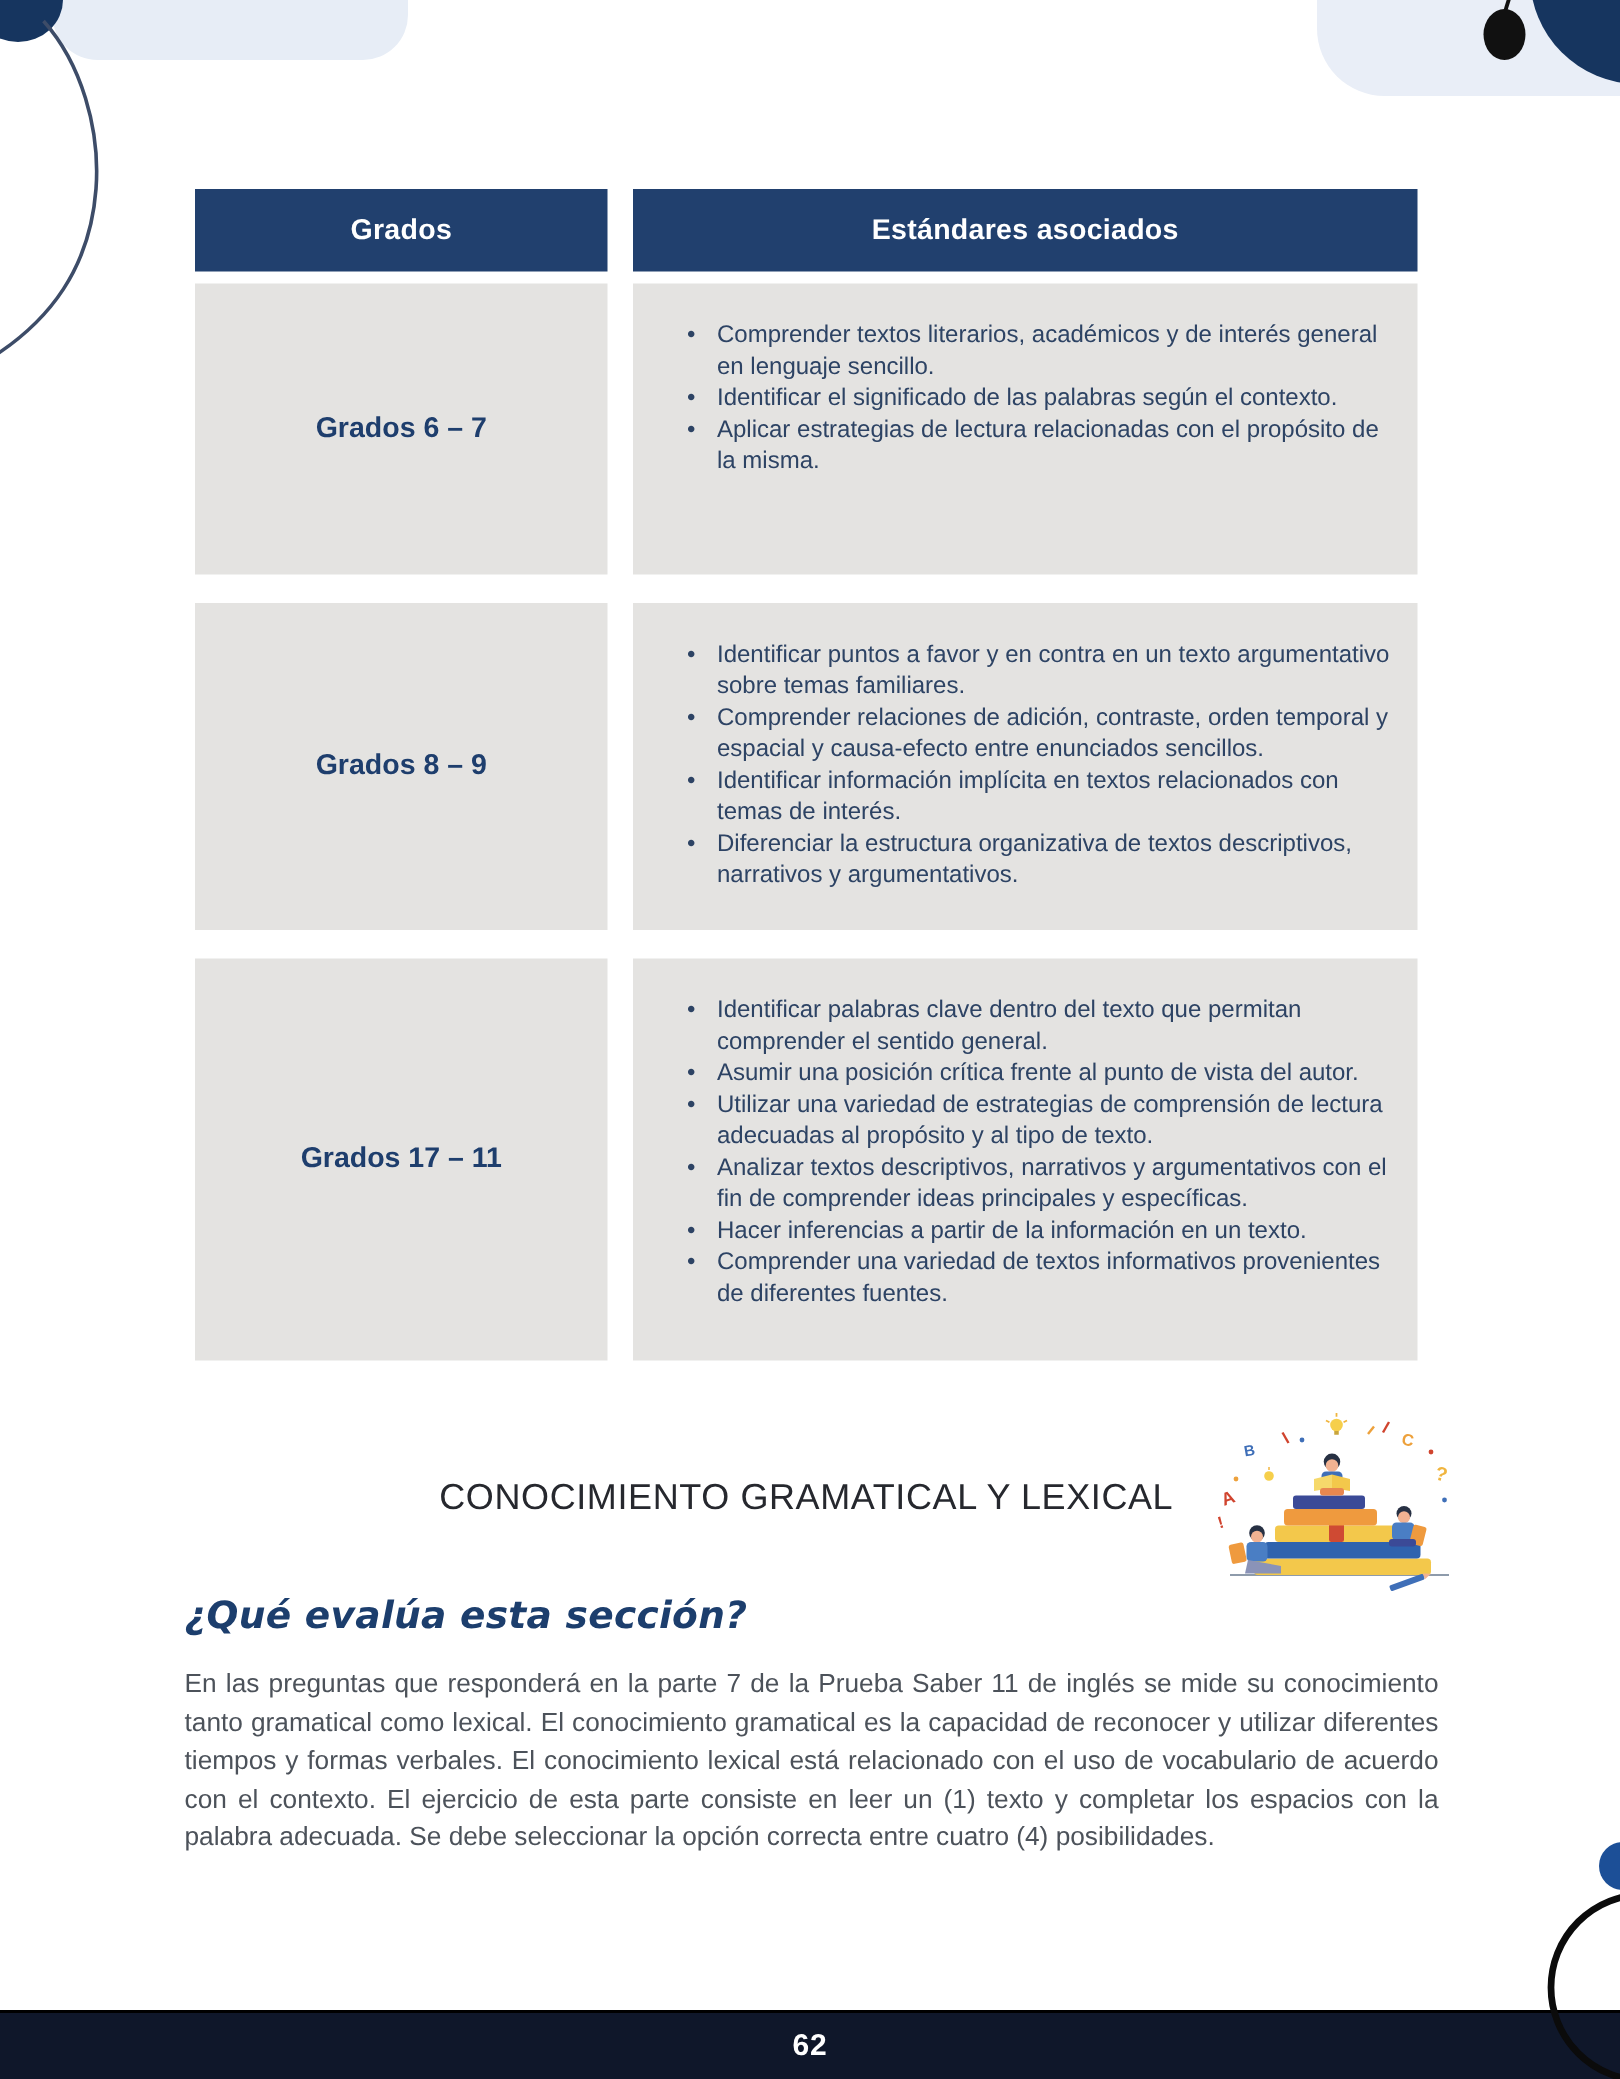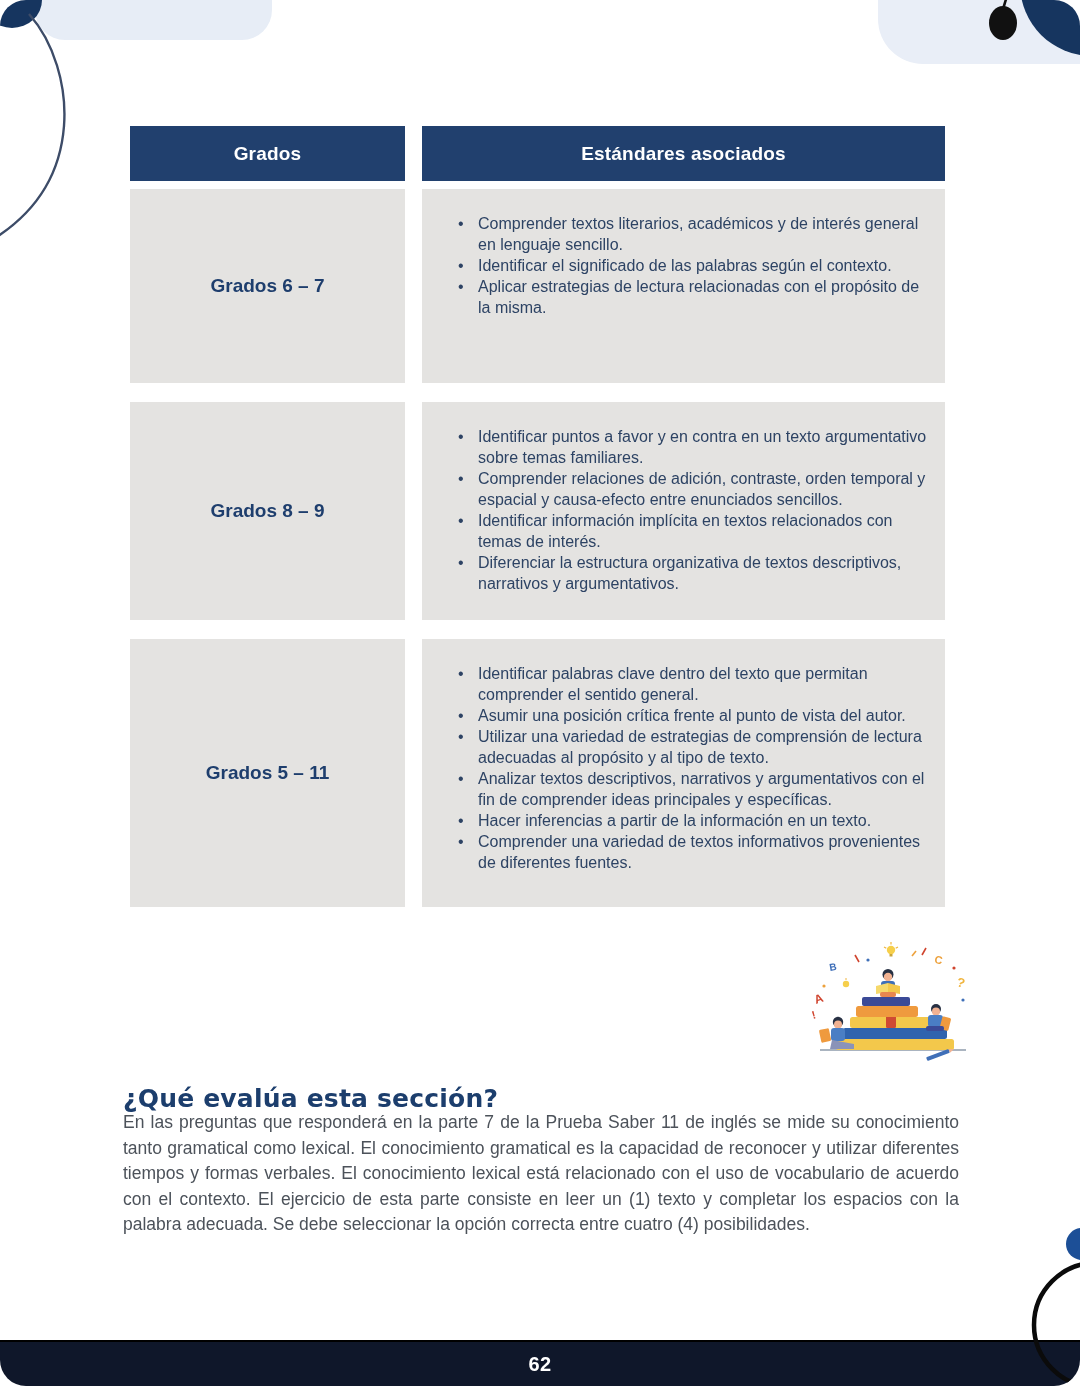--- a/index.html
+++ b/index.html
@@ -2,21 +2,20 @@
 <html><head>
 <meta charset="utf-8">
 <style>
   html,body{margin:0;padding:0;background:#ffffff;}
   .page{
     position:relative;
     width:1080px;height:1386px;
     background:#ffffff;
     overflow:hidden;
     font-family:"Liberation Sans", sans-serif;
-    border-radius:26px;
   }
   
   .decor{
     position:absolute;left:0;top:0;width:1080px;height:1386px;
     z-index:5;pointer-events:none;
   }
   
   .bottom-bar{
     position:absolute;left:0;bottom:0;width:1080px;height:44px;
     background:#0f172a;border-top:2px solid #000000;
@@ -48,22 +47,22 @@
   .c2 li{position:relative;padding-left:22px;}
   .c2 li::before{content:"•";position:absolute;left:2px;top:0;color:#2d4364;}
   .r1{min-height:194px;}
   .r2{min-height:218px;}
   .r3{min-height:268px;}
   
   .headings{position:absolute;left:130px;top:968px;width:815px;text-align:center;z-index:2;}
   .title{color:#1c5ea9;font-weight:bold;font-size:23px;letter-spacing:.3px;}
   .subtitle{margin-top:17px;color:#26282e;font-weight:500;font-size:24px;letter-spacing:.4px;}
   .question{
-    position:absolute;left:123px;top:1084px;z-index:2;
-    color:#1c3e6d;font-weight:bold;font-size:25px;
+    position:absolute;left:123px;top:1062px;z-index:2;
+    color:#1c3e6d;font-weight:bold;font-style:italic;font-size:25px;
     font-family:"DejaVu Sans", sans-serif;letter-spacing:.2px;
   }
   .body-par{
     position:absolute;left:123px;top:1110px;width:836px;z-index:2;
     color:#4c525a;font-size:17.5px;line-height:25.5px;text-align:justify;
   }
   
   .illus{position:absolute;left:808px;top:938px;width:170px;height:130px;z-index:2;}
 </style>
 </head>
@@ -91,35 +90,36 @@
       <div class="td c2">
         <ul>
             <li>Identificar puntos a favor y en contra en un texto argumentativo sobre temas familiares.</li>
             <li>Comprender relaciones de adición, contraste, orden temporal y espacial y causa-efecto entre enunciados sencillos.</li>
             <li>Identificar información implícita en textos relacionados con temas de interés.</li>
             <li>Diferenciar la estructura organizativa de textos descriptivos, narrativos y argumentativos.</li>
           </ul>
       </div>
     </div>
     <div class="tr r3">
-      <div class="td c1 grade">Grados 5 – 11</div>
+      <div class="td c1 grade">Grados 17 – 11</div>
       <div class="td c2">
         <ul>
             <li>Identificar palabras clave dentro del texto que permitan comprender el sentido general.</li>
             <li>Asumir una posición crítica frente al punto de vista del autor.</li>
             <li>Utilizar una variedad de estrategias de comprensión de lectura adecuadas al propósito y al tipo de texto.</li>
             <li>Analizar textos descriptivos, narrativos y argumentativos con el fin de comprender ideas principales y específicas.</li>
             <li>Hacer inferencias a partir de la información en un texto.</li>
             <li>Comprender una variedad de textos informativos provenientes de diferentes fuentes.</li>
           </ul>
       </div>
     </div>
   </div>
 
   <div class="headings">
+    <div class="subtitle">CONOCIMIENTO GRAMATICAL Y LEXICAL</div>
   </div>
 
   <svg class="illus" viewBox="0 0 170 130">
 
     <line x1="12" y1="112" x2="158" y2="112" stroke="#8e9bab" stroke-width="1.4"></line>
 
     <g>
       <rect x="28" y="101" width="118" height="11" rx="2.5" fill="#f3c84b"></rect>
       <rect x="35" y="90" width="104" height="11" rx="2.5" fill="#2f63ae"></rect>
       <rect x="42" y="79" width="88" height="11" rx="2.5" fill="#f3c84b"></rect>

